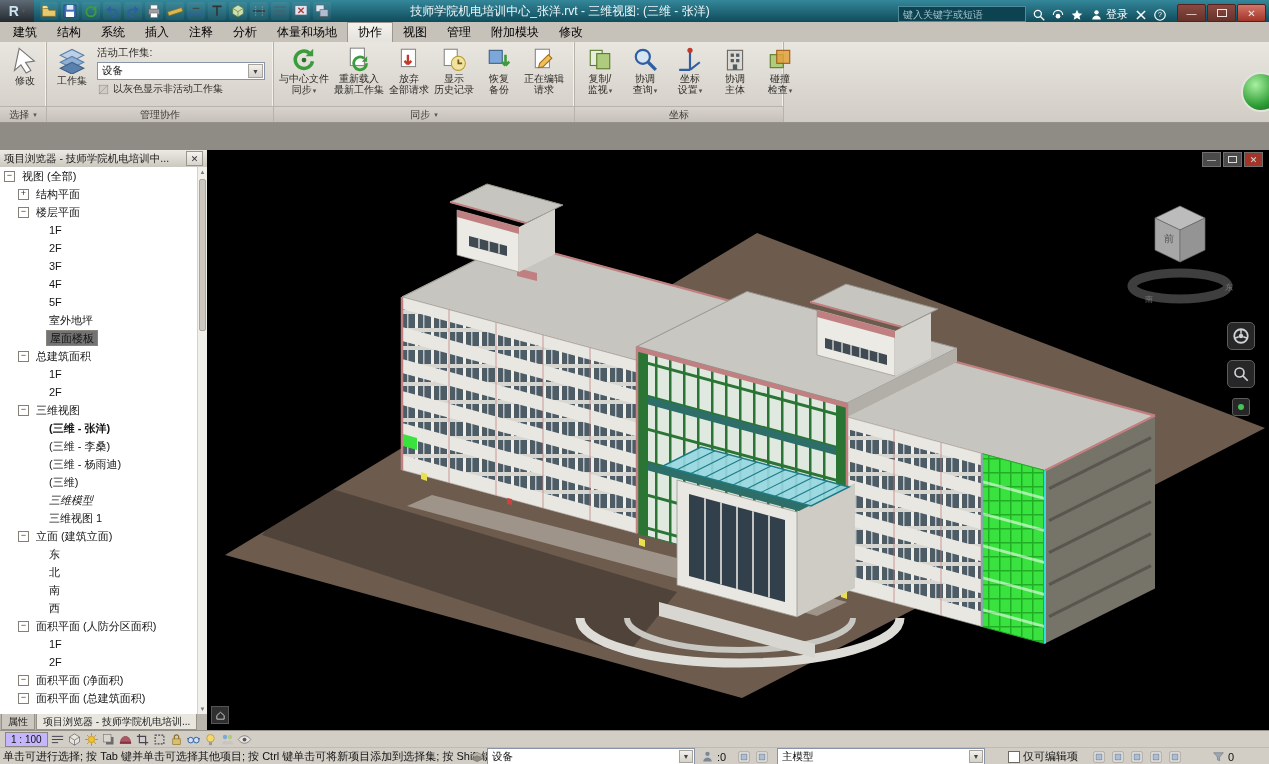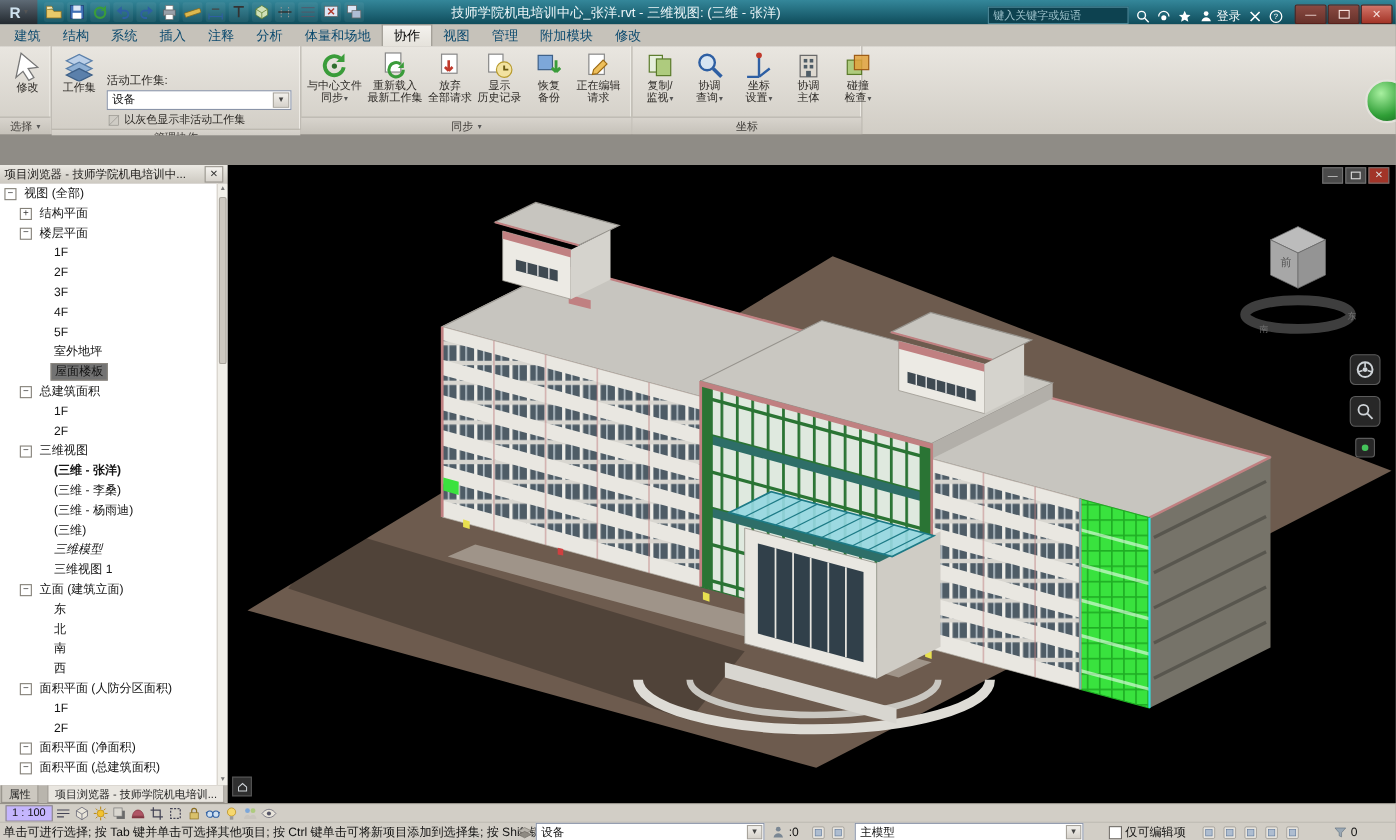--- a/index.html
+++ b/index.html
@@ -21,21 +21,21 @@
   #search-box{width:118px;height:14px;background:#0d4250;border:1px solid #4f8b9b;color:#d6e8ec;font-size:10px;padding:0 4px;outline:none}
   #search-box::placeholder{color:#9ec2cb}
   #login-group{display:flex;align-items:center;gap:3px;font-size:11px;color:#fff}
   .win-btn{width:27px;height:16px;border:1px solid #57201b;border-radius:2px;display:flex;align-items:center;
            justify-content:center;font-size:10px;color:#f7e3df;background:linear-gradient(#8a4a42,#67312a)}
   .win-btn.close{background:linear-gradient(#d3766a,#a33427)}
   .restore-glyph{width:8px;height:6px;border:1px solid #f7e3df}
 
   
   #tabrow{position:absolute;top:22px;left:0;right:0;height:20px;background:#c6c2ba;display:flex;align-items:flex-end;padding-left:3px}
-  .rtab{height:19px;display:flex;align-items:center;padding:0 10px;font-size:12px;color:#0c4a6e;cursor:default}
+  .rtab{height:19px;display:flex;align-items:center;padding:0 10px;font-size:12px;color:#000000;cursor:default}
   .rtab.active{background:linear-gradient(#f4f2ee,#e5e2db);border:1px solid #9b978f;border-bottom:none;color:#000}
   #ribbon{position:absolute;top:42px;left:0;right:0;height:80px;display:flex;
           background:linear-gradient(#e9e6e0,#d1cdc5);border-bottom:1px solid #96928a}
   .panel{position:relative;height:80px;border-right:1px solid #b7b3ab;box-shadow:inset -1px 0 0 #f3f1ec;display:flex;flex-direction:column;flex:none}
   .panel-body{flex:1;display:flex;align-items:flex-start;padding:3px 3px 0;gap:1px}
   .panel-label{height:15px;background:linear-gradient(#d8d4cd,#c5c1b9);border-top:1px solid #b7b3ab;font-size:10px;
                color:#3f3c38;display:flex;align-items:center;justify-content:center;gap:3px}
   .bigbtn{display:flex;flex-direction:column;align-items:center;padding:1px 2px;min-width:40px;cursor:default}
   .bigbtn .ic{width:26px;height:26px;margin-bottom:1px}
   .bl{font-size:10px;line-height:11px;color:#2f2c28;text-align:center;white-space:nowrap}
@@ -60,21 +60,21 @@
   #tree{position:absolute;top:17px;left:0;right:9px;bottom:0;overflow:hidden;background:#fff}
   .trow{height:18px;display:flex;align-items:center;font-size:11px;color:#141414;white-space:nowrap}
   .ebox{width:9px;height:9px;border:1px solid #848078;background:#fff;font-size:9px;line-height:7px;text-align:center;
         color:#333;margin-right:4px;flex:none}
   .tlabel{padding:0 3px;line-height:14px}
   .tlabel.sel{background:#737373;border:1px solid #8a867f}
   .tlabel.bold{font-weight:bold}
   #browser-scroll{position:absolute;right:0;top:17px;bottom:0;width:9px;background:#f1efe9;border-left:1px solid #d5d2ca}
   #scroll-thumb{position:absolute;left:1px;right:1px;top:12px;height:150px;background:#ccc8c0;border:1px solid #aaa69e;border-radius:2px}
   .scroll-arrow{position:absolute;left:0;right:0;height:10px;font-size:6px;color:#777;text-align:center;line-height:10px}
-  #browser-tabs{position:absolute;left:0;top:714px;width:207px;height:16px;background:#b9b5ad;display:flex;gap:8px;padding-left:1px;align-items:stretch}
+  #browser-tabs{position:absolute;left:0;top:714px;width:207px;height:16px;background:#b9b5ad;display:flex;gap:1px;padding-left:1px;align-items:stretch}
   .btab{display:flex;align-items:center;padding:0 6px;font-size:10px;background:#ccc8c0;border:1px solid #96928a;
         border-top:none;color:#222;white-space:nowrap;overflow:hidden}
   .btab.active{background:#e9e6e0}
 
   
   #viewport{position:absolute;left:207px;top:150px;width:1062px;height:580px;background:#000;overflow:hidden}
   #model{width:100%;height:100%;display:block}
   #vp-buttons{position:absolute;top:2px;right:6px;display:flex;gap:2px}
   .vpb{width:17px;height:13px;background:#4a4a4a;border:1px solid #707070;color:#ddd;font-size:9px;display:flex;
        align-items:center;justify-content:center}
@@ -288,21 +288,21 @@
           <div class="bigbtn">
             <span class="ic" style="width: 28px; height: 28px;">
               <svg viewBox="0 0 24 24">
                 <path d="M2 8l10-5 10 5-10 5z" fill="#bcd0e8" stroke="#5b80ab"></path>
                 <path d="M2 14l10-5 10 5-10 5z" fill="#8fb0d4" stroke="#5b80ab"></path>
                 <path d="M2 19l10-5 10 5-10 5z" fill="#5b80ab" stroke="#3d5f87"></path>
               </svg>
             </span>
             <div class="bl">工作集</div>
           </div>
-          <div class="mng-col" style="width: 168px; margin-top: 20px;">
+          <div class="mng-col" style="width: 168px;">
             <div>活动工作集:</div>
             <div class="combo">
               <span>设备</span>
               <span class="arrow">▼</span>
             </div>
             <div class="checkrow">
               <span class="ic" style="width: 13px; height: 13px;">
                 <svg viewBox="0 0 24 24">
                   <rect x="4" y="4" width="16" height="16" fill="#cfccc5" stroke="#8d8a84"></rect>
                   <path d="M4 20L20 4" stroke="#8d8a84"></path>

